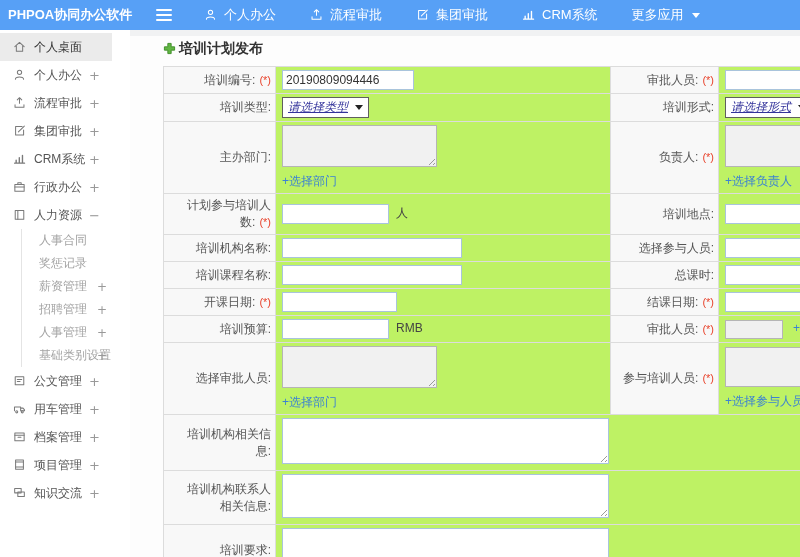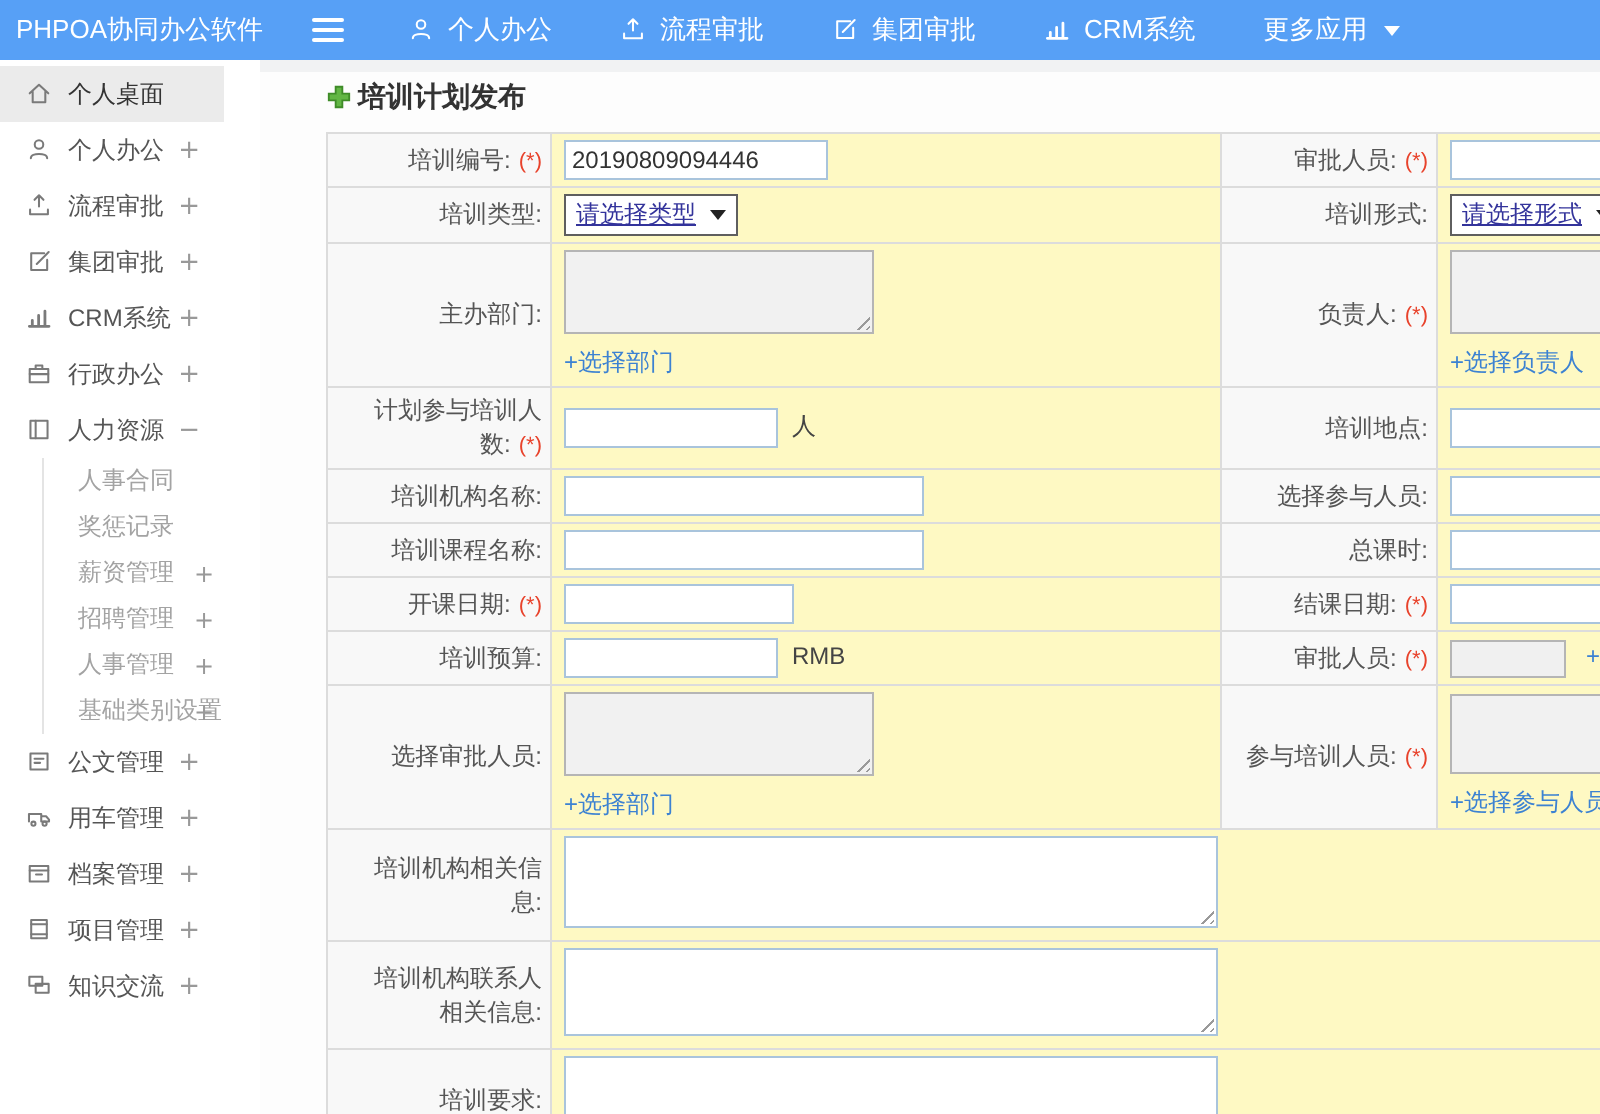--- a/index.html
+++ b/index.html
@@ -2,21 +2,21 @@
 <html><head>
 <meta charset="utf-8">
 <style>
   * { margin:0; padding:0; box-sizing:border-box; }
   html,body { width:800px; height:557px; overflow:hidden; background:#fff;
     font-family:"Liberation Sans","DejaVu Sans",sans-serif; }
 
   
   .topbar { position:absolute; top:0; left:0; right:0; height:30px; background:#57a0f6;
     color:#fff; display:flex; align-items:center; z-index:10; }
-  .logo { width:132px; padding-left:8px; font-size:13px; font-weight:normal; white-space:nowrap; }
+  .logo { width:132px; padding-left:8px; font-size:13px; font-weight:bold; white-space:nowrap; }
   .hamburger { margin-left:24px; width:16px; display:flex; flex-direction:column; gap:3px; cursor:pointer; }
   .hamburger i { display:block; height:2px; background:#fff; border-radius:1px; }
   .topnav { display:flex; margin-left:32px; align-items:center; gap:34px; }
   .nav-item { display:flex; align-items:center; gap:6px; font-size:13px; cursor:pointer; white-space:nowrap; }
   .nav-item .icn { display:inline-flex; color:#fff; }
   .caret { width:0; height:0; border-left:4px solid transparent; border-right:4px solid transparent;
     border-top:5px solid #fff; margin-left:2px; }
 
   
   .sidebar { position:absolute; top:30px; left:0; width:138px; bottom:0; background:#fff;
@@ -36,27 +36,27 @@
   .main { position:absolute; left:130px; top:30px; right:0; bottom:0; background:#fdfdfd;
     border-top:6px solid #f1f2f3; overflow:hidden; }
   .page-head { margin:4px 0 8px 33px; display:flex; align-items:center; gap:2px; }
   .page-head h1 { font-size:14px; color:#333; font-weight:bold; }
 
   
   table.form { border-collapse:collapse; table-layout:fixed; width:812px; margin-left:33px;
     background:#fff; font-size:12px; color:#555; }
   table.form td { border:1px solid #dcdcdc; vertical-align:middle; overflow:hidden; }
   td.lbl { background:#f8f8f8; padding:3px 4px 3px 12px;text-align:right; }
-  td.fld { background:#fef9c3; padding:3px 4px 3px 6px;margin-top:43px; }
+  td.fld { background:#bef264; padding:3px 4px 3px 6px;margin-top:43px; }
   .req { color:#e8432c; margin-left:4px; font-size:11px; }
   .txt { height:20px; border:1px solid #a9c4dc; background:#fff; font-size:12px; color:#333;
     padding:0 3px; vertical-align:middle; font-family:inherit; }
   .txt.gray { background:#f0f0f0; border-color:#b5b5b5; height:19px; }
   .sel { display:inline-flex; align-items:center; height:21px; border:1px solid #5f5f5f;
-    background:#fff; padding:0 5px; gap:7px; cursor:pointer; }
+    background:#fff; padding:0 5px; gap:7px; cursor:pointer;font-style:italic; }
   .sel-val { color:#33339b; text-decoration:underline; font-size:12px; }
   .sel-arrow { width:0; height:0; border-left:4px solid transparent; border-right:4px solid transparent;
     border-top:5px solid #222; }
   .ta-wrap { display:inline-block; position:relative; line-height:0; }
   .ta-wrap textarea { border:1px solid #b5b5b5; background:#f1f1f1; resize:none;
     font:inherit; font-size:12px; padding:2px; }
   .ta-wrap.white textarea { border:1px solid #a9c4dc; background:#fff; }
   .ta-wrap::after { content:""; position:absolute; right:2px; bottom:2px; width:9px; height:9px;
     background:repeating-linear-gradient(135deg, transparent 0 2px, #9a9a9a 2px 3px);
     clip-path:polygon(100% 0, 100% 100%, 0 100%); }

